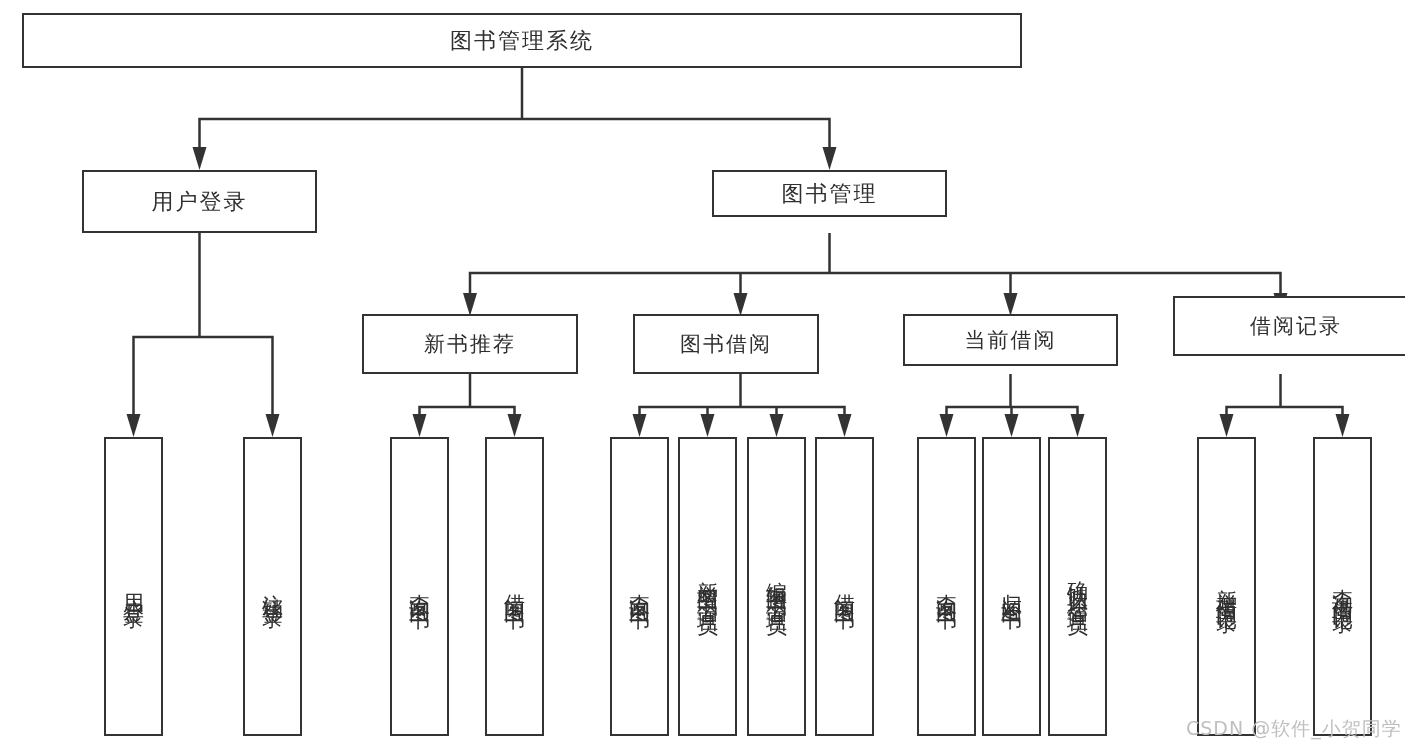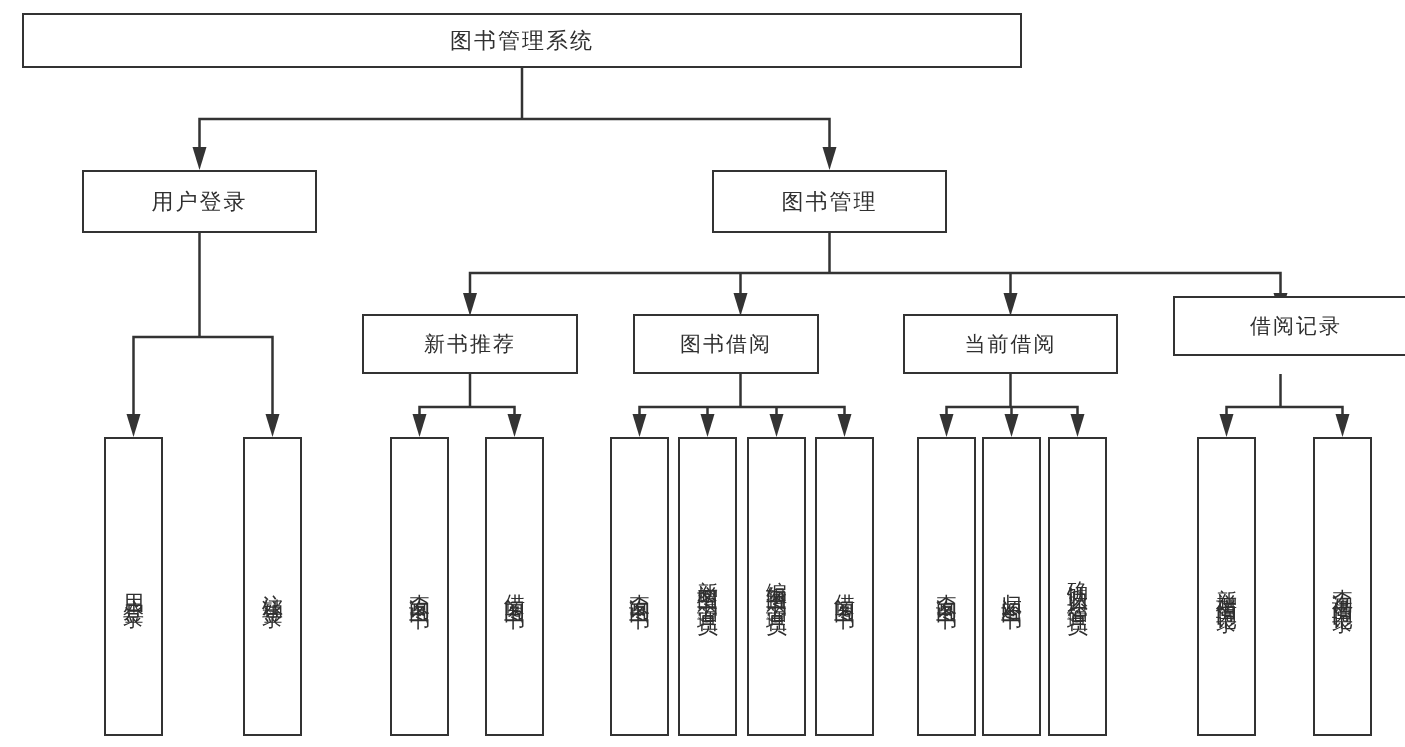--- a/index.html
+++ b/index.html
@@ -91,39 +91,40 @@
       <polygon points="1004.5,414 1018.5,414 1011.5,437"></polygon>
       <polygon points="1070.5,414 1084.5,414 1077.5,437"></polygon>
       <polygon points="1219.5,414 1233.5,414 1226.5,437"></polygon>
       <polygon points="1335.5,414 1349.5,414 1342.5,437"></polygon>
     </g>
   </svg>
 
   <div class="box h" style="left:22px;top:13px;width:1000px;height:55px">图书管理系统</div>
 
   <div class="box h" style="left:82px;top:170px;width:235px;height:63px">用户登录</div>
-  <div class="box h" style="left:712px;top:170px;width:235px;height:63px">图书管理</div>
+  <div class="box h" style="left:712px;top:170px;width:235px;height:47px">图书管理</div>
 
   <div class="box h l3" style="left:362px;top:314px;width:216px;height:60px">新书推荐</div>
   <div class="box h l3" style="left:633px;top:314px;width:186px;height:60px">图书借阅</div>
-  <div class="box h l3" style="left:903px;top:314px;width:215px;height:60px">当前借阅</div>
+  <div class="box h l3" style="left:903px;top:314px;width:215px;height:52px">当前借阅</div>
   <div class="box h l3" style="left:1173px;top:296px;width:246px;height:60px">借阅记录</div>
 
   <div class="box v" style="left:104px;top:437px;width:59px;height:299px">用户登录</div>
   <div class="box v" style="left:243px;top:437px;width:59px;height:299px">注销登录</div>
 
   <div class="box v" style="left:390px;top:437px;width:59px;height:299px">查询图书</div>
   <div class="box v" style="left:485px;top:437px;width:59px;height:299px">借阅图书</div>
 
   <div class="box v" style="left:610px;top:437px;width:59px;height:299px">查询图书</div>
   <div class="box v" style="left:678px;top:437px;width:59px;height:299px">新增图书（管理员）</div>
   <div class="box v" style="left:747px;top:437px;width:59px;height:299px">编辑图书（管理员）</div>
   <div class="box v" style="left:815px;top:437px;width:59px;height:299px">借阅图书</div>
 
   <div class="box v" style="left:917px;top:437px;width:59px;height:299px">查询图书</div>
   <div class="box v" style="left:982px;top:437px;width:59px;height:299px">归还图书</div>
   <div class="box v" style="left:1048px;top:437px;width:59px;height:299px">确认归还（管理员）</div>
 
   <div class="box v" style="left:1197px;top:437px;width:59px;height:299px">新增借阅记录</div>
   <div class="box v" style="left:1313px;top:437px;width:59px;height:299px">查询借阅记录</div>
 
+  <div class="watermark">CSDN @软件_小贺同学</div>
 
 </div>
 
 </body></html>

